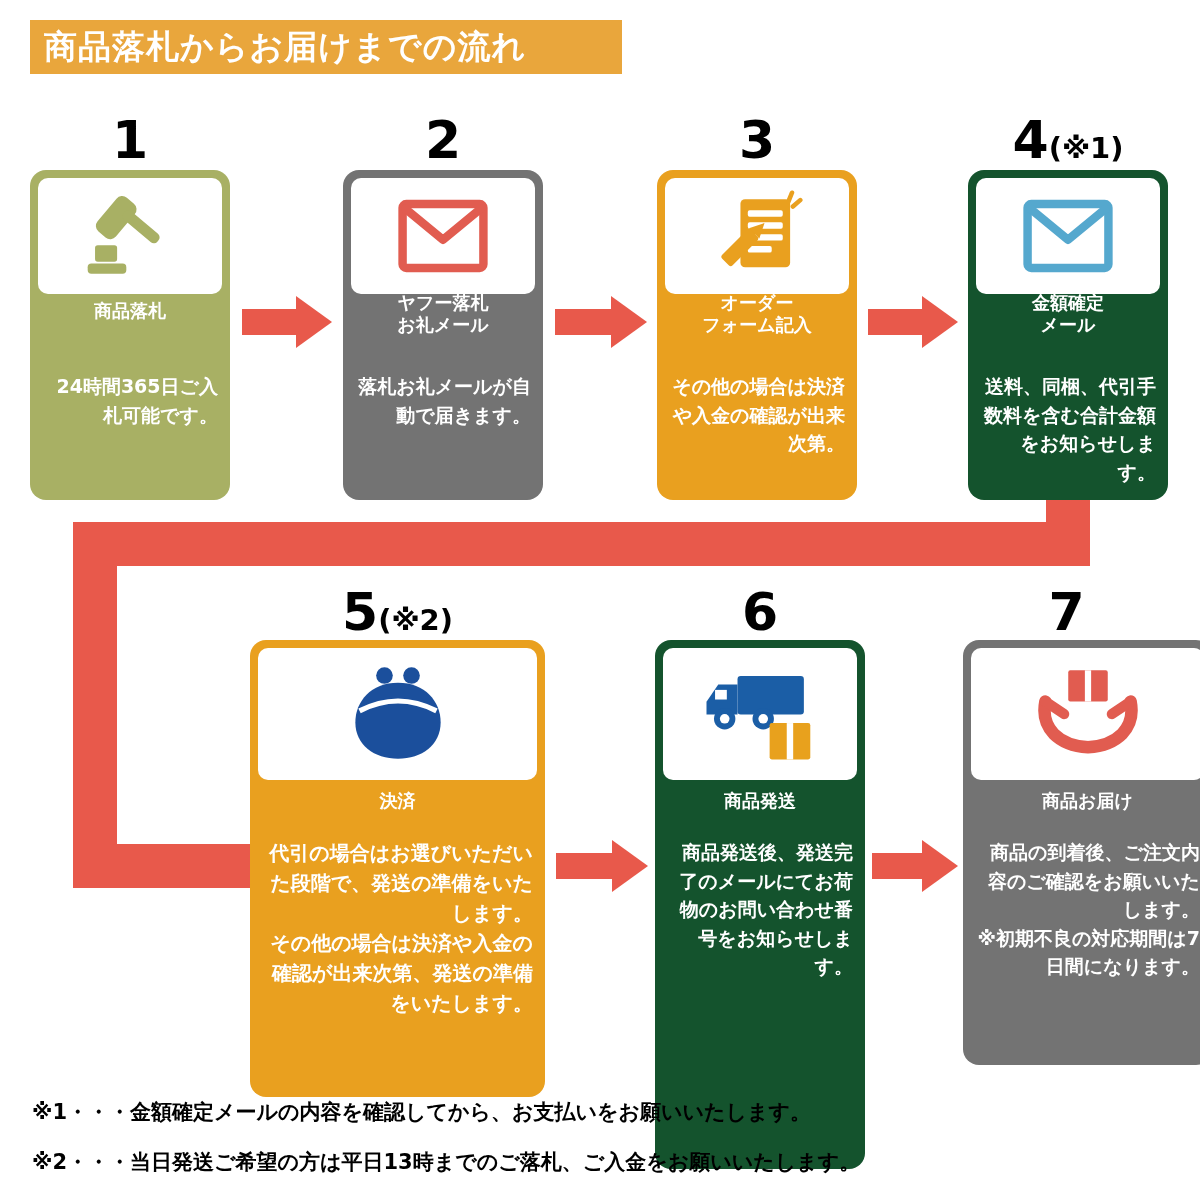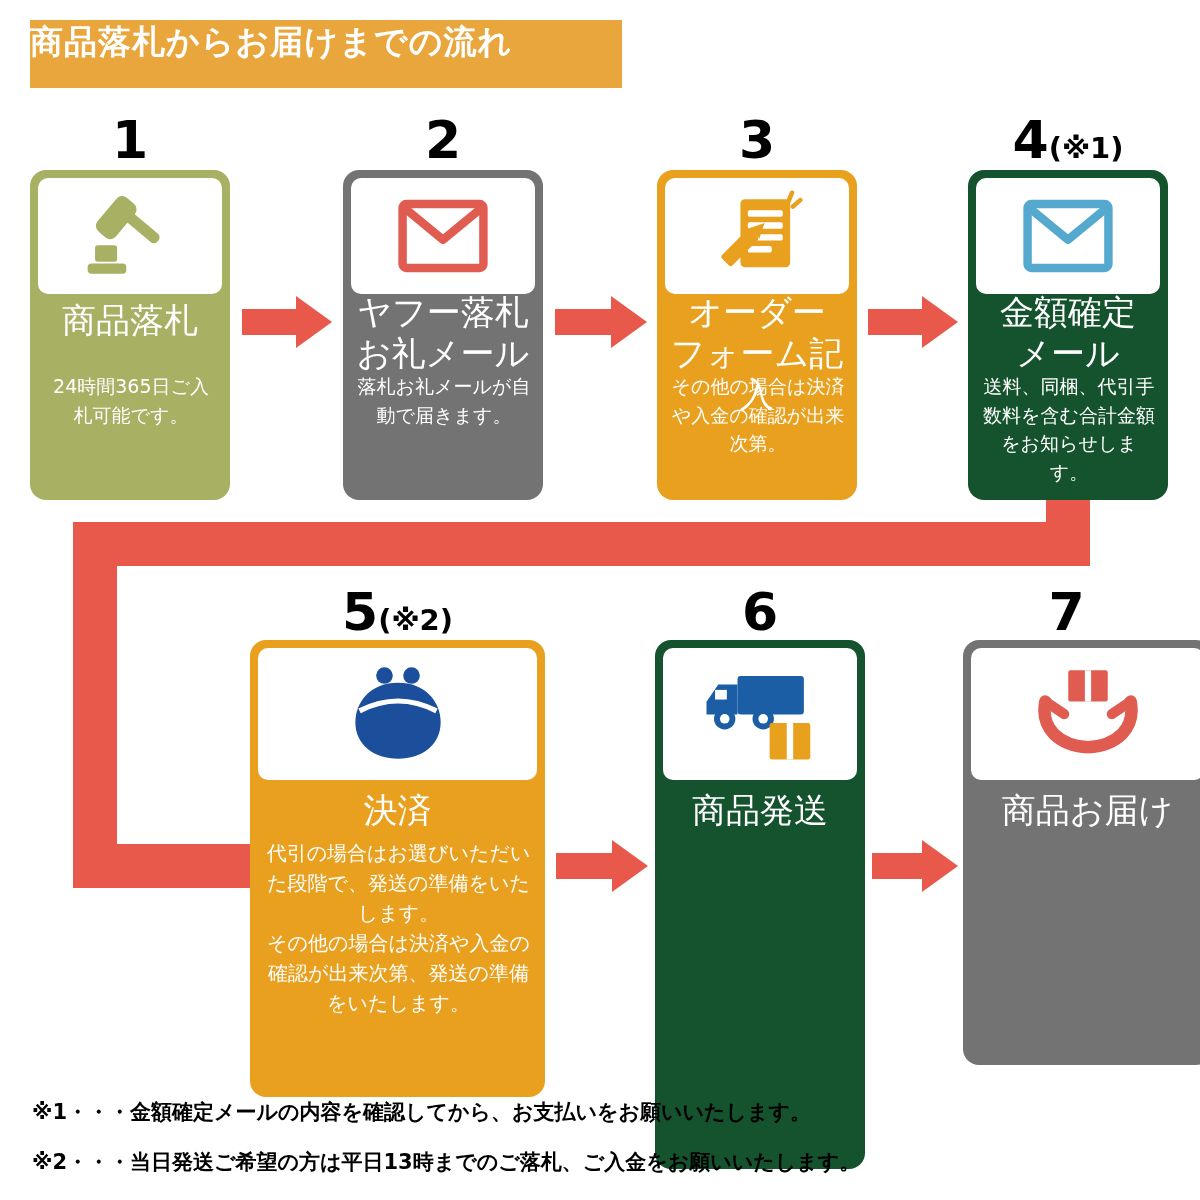--- a/index.html
+++ b/index.html
@@ -1,40 +1,40 @@
 <!DOCTYPE html>
 <html><head>
 <meta charset="utf-8">
 <style>
   html,body{margin:0;padding:0;background:#fff}
   .canvas{position:relative;width:1200px;height:1200px;background:#ffffff;
           font-family:"DejaVu Sans","Liberation Sans",sans-serif;overflow:hidden}
 
-  .header{position:absolute;left:30px;top:20px;width:592px;height:68px;background:#E9A63C;
-          display:flex;box-sizing:border-box;}
+  .header{position:absolute;left:30px;top:20px;width:592px;height:54px;background:#E9A63C;
+          display:flex;align-items:center;box-sizing:border-box;padding-left:14px}
   .header .title{color:#fff;font-size:33px;font-weight:bold;letter-spacing:1px}
 
   .stepnum{position:absolute;height:58px;font-size:52px;font-weight:bold;color:#000;
            display:flex;align-items:flex-end;justify-content:center;line-height:1}
   .stepnum .suffix{font-size:29px;font-weight:bold;line-height:1.25}
 
   .card{position:absolute;border-radius:16px;color:#fff}
   .s-olive{background:#A8B064;--c:#A8B064}
   .s-red{background:#737373;--c:#E15C50}
   .s-orange{background:#E9A01F;--c:#E9A01F}
   .s-blue{background:#14532d;--c:#55A8CE}
 
   .iconbox{position:absolute;left:8px;right:8px;top:8px;background:#fff;border-radius:10px;
            display:flex;align-items:center;justify-content:center}
   .iconbox svg{color:var(--c)}
 
-  .card .ttl{position:absolute;left:0;right:0;text-align:center;font-weight:normal;
-             font-size:34px;line-height:1.2;white-space:pre-line}
-  .card .desc{position:absolute;left:14px;right:12px;font-weight:normal;font-size:19px;
-              line-height:1.5;white-space:pre-line;text-align:center}
+  .card .ttl{position:absolute;left:0;right:0;text-align:center;font-weight:bold;
+             font-size:18px;line-height:1.2;white-space:pre-line}
+  .card .desc{position:absolute;left:14px;right:12px;font-weight:bold;font-size:19px;
+              line-height:1.5;white-space:pre-line;text-align:right}
 
   .arrow{position:absolute;display:flex;align-items:center;height:52px}
   .arrow .shaft{flex:1;height:26px;background:#E8594B}
   .arrow .head{width:0;height:0;border-top:26px solid transparent;
                border-bottom:26px solid transparent;border-left:36px solid #E8594B}
 
   .conn{position:absolute;background:#E8594B}
 
   .note{position:absolute;left:32px;font-size:21px;font-weight:bold;color:#000;white-space:nowrap}
 </style>
@@ -187,35 +187,38 @@
         <circle cx="22" cy="54" r="4.5" fill="#fff"></circle>
         <circle cx="58" cy="54" r="4.5" fill="#fff"></circle>
         <rect x="13" y="27" width="11" height="9" fill="#fff"></rect>
         <g>
           <rect x="64" y="58" width="38" height="34" rx="2" fill="#E8A11D"></rect>
           <rect x="80" y="58" width="6" height="34" fill="#fff"></rect>
         </g>
       </svg>
     </div>
     <div class="ttl" style="top:150px">商品発送</div>
+    <div class="desc" style="top:198px">商品発送後、発送完了のメールにてお荷物のお問い合わせ番号をお知らせします。</div>
   </div>
 
   <div class="card s-red" style="left:963px;top:640px;width:249px;height:425px">
     <div class="iconbox" style="height:132px">
       <svg viewBox="0 0 100 100" width="104" height="104">
         <rect x="31" y="8" width="38" height="30" rx="2" fill="currentColor"></rect>
         <rect x="47" y="8" width="6" height="30" fill="#fff"></rect>
         <g stroke="currentColor" fill="none" stroke-linecap="round">
           <path d="M9 38 C 4 64, 22 80, 50 82 C 78 80, 96 64, 91 38" stroke-width="12"></path>
           <path d="M9 38 L27 50" stroke-width="10"></path>
           <path d="M91 38 L73 50" stroke-width="10"></path>
         </g>
       </svg>
     </div>
     <div class="ttl" style="top:150px">商品お届け</div>
+    <div class="desc" style="top:198px">商品の到着後、ご注文内容のご確認をお願いいたします。
+※初期不良の対応期間は7日間になります。</div>
   </div>
 
   <div class="arrow" style="left:556px;top:840px;width:92px">
       <div class="shaft"></div>
       <div class="head"></div>
     </div>
   <div class="arrow" style="left:872px;top:840px;width:86px">
       <div class="shaft"></div>
       <div class="head"></div>
     </div>

